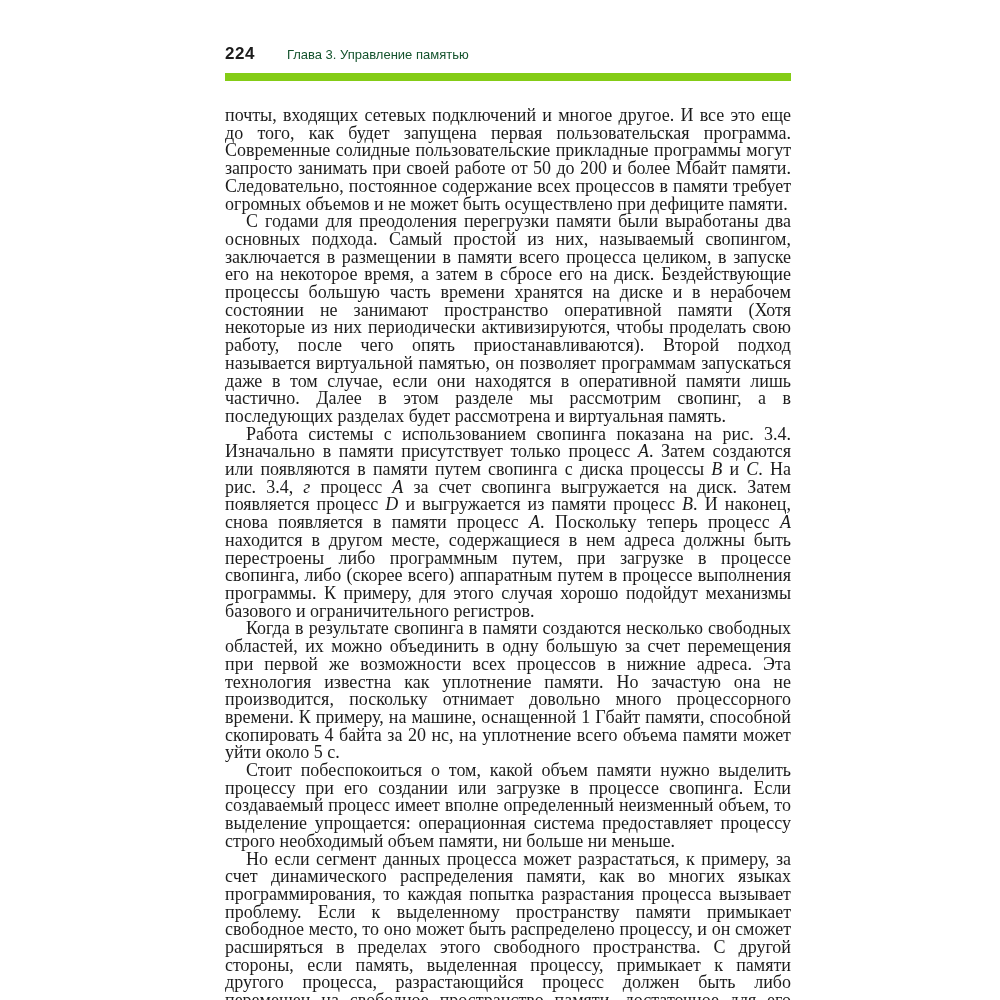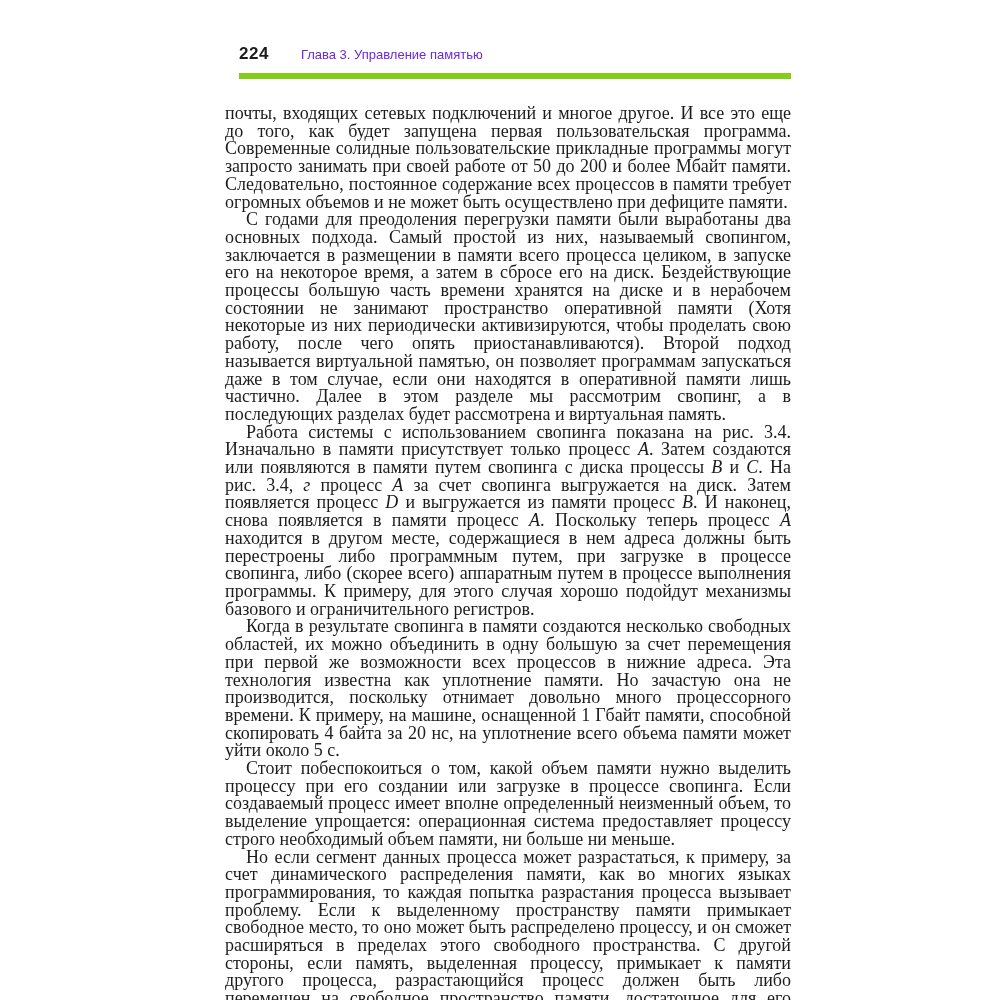--- a/index.html
+++ b/index.html
@@ -19,33 +19,32 @@
   .sheet {
     position: absolute;
     left: 225px;
     top: 44px;
     width: 566px;
   }
   .header {
     display: flex;
     align-items: baseline;
     font-family: "Liberation Sans", sans-serif;
-    border-bottom: 6px solid #84cc16;
+    border-bottom: 8px solid #84cc16;
     padding-bottom: 9px;
-    margin-left: 14px;
   }
   .pagenum {
     font-weight: bold;
     font-size: 17px;
     letter-spacing: 0.5px;
   }
   .runhead {
     font-size: 13px;
     margin-left: 32px;
-    color: #6d28d9;
+    color: #14532d;
   }
   .body-text {
     margin-top: 26px;
     font-size: 18px;
     line-height: 17.7px;
     text-align: justify;
     hyphens: auto;
   }
   .body-text p.para {
     margin: 0;

